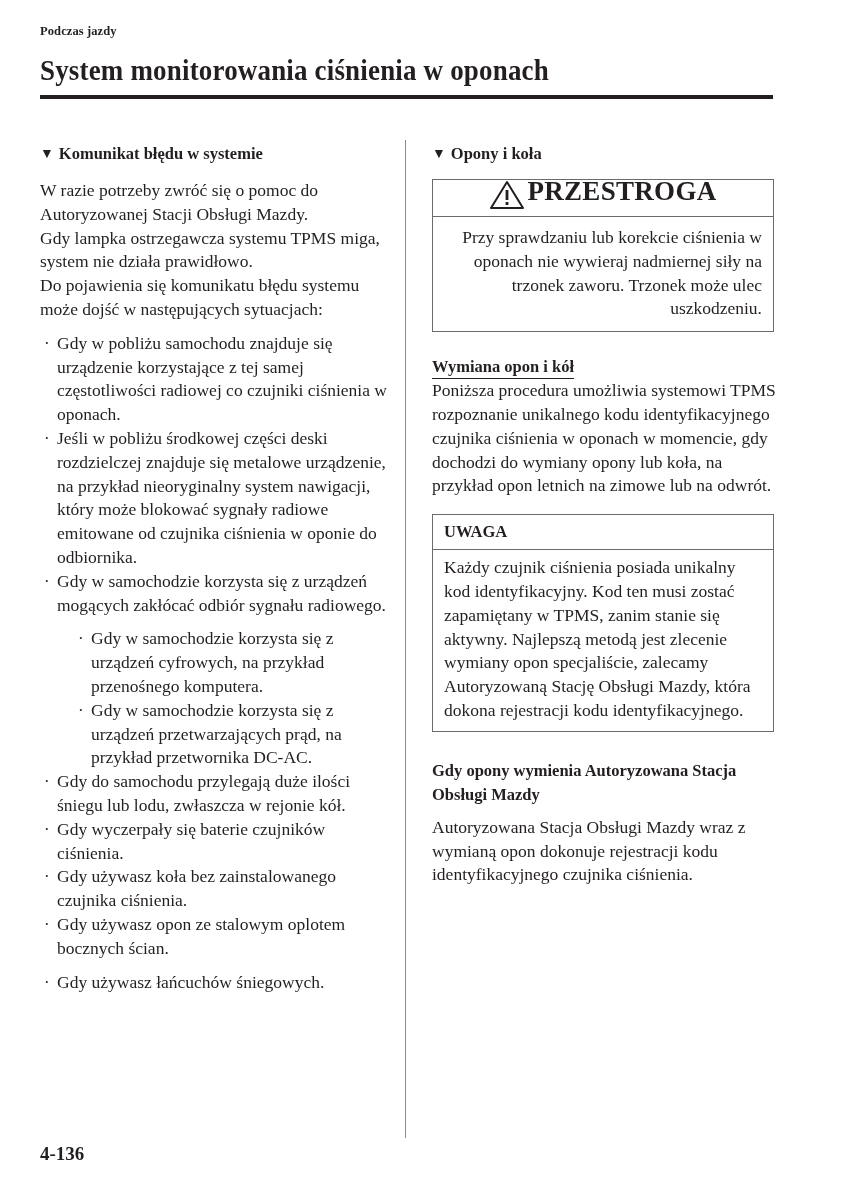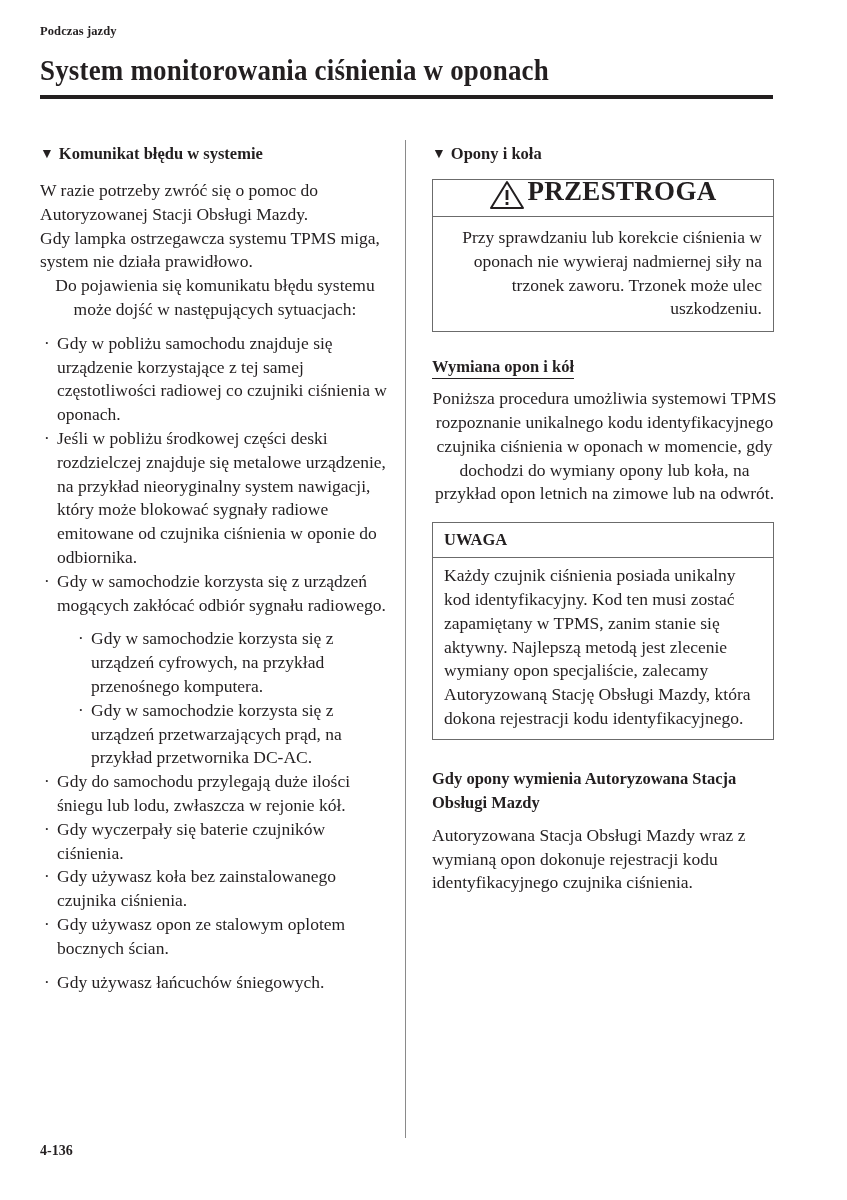--- a/index.html
+++ b/index.html
@@ -27,21 +27,21 @@
     }
     .col { position: absolute; font-size: 17.5px; line-height: 23.8px; }
     .col.left { left: 40px; top: 142px; width: 350px; }
     .col.right { left: 432px; top: 142px; width: 345px; }
     .heading {
       font-weight: bold; font-size: 16.5px; line-height: 24px; margin-bottom: 12px;
       white-space: nowrap;
     }
     .heading .tri { font-size: 14px; margin-right: 5px; position: relative; top: -1px; }
     p { margin: 0; }
-    .para { margin-bottom: 10px; text-align: center; }
+    .para { margin-bottom: 10px; }
     ul { list-style: none; margin: 0; padding: 0; }
     li { position: relative; padding-left: 17px; }
     li .dot {
       position: absolute; left: 4px; top: 0; font-size: 17px;
     }
     ul.sub { margin: 10px 0 0 0; padding-left: 17px; }
     ul.sub li { padding-left: 17px; }
     .gap-small { margin-top: 10px; }
     .box {
       border: 1.5px solid #6b6b6b; box-sizing: border-box; width: 342px;
@@ -53,28 +53,28 @@
     .caution .box-head {
       height: 36px; display: flex; align-items: flex-start; justify-content: center;
       font-size: 27px; letter-spacing: 0.3px;
     }
     .caution .box-head svg { margin-right: 2px; }
     .caution .box-body { padding: 9px 11px 10px 11px; text-align: right; }
     .note .box-head { height: 34px; line-height: 34px; padding-left: 11px; font-size: 16.5px; }
     .note .box-body { padding: 6px 11px 8px 11px; }
     .sub-heading-u {
       display: inline-block; font-weight: bold; font-size: 16.5px;
-      border-bottom: 1.5px solid #231f20; line-height: 22px; margin-top: 24px; margin-bottom: 8px;
+      border-bottom: 1.5px solid #231f20; line-height: 22px; margin-top: 24px; margin-bottom: 0;
     }
     .sub-heading {
       font-weight: bold; font-size: 16.5px; line-height: 24px; margin-top: 27px; margin-bottom: 9px;
     }
     .page-number {
       position: absolute; left: 40px; top: 1143px;
-      font-size: 14px; font-weight: bold;
+      font-size: 19px; font-weight: bold;
     }
   </style>
 </head>
 <body>
 
 <div class="section-label">Podczas jazdy</div>
 <div class="page-title">System monitorowania ciśnienia w oponach</div>
 <div class="title-rule"></div>
 <div class="col-divider"></div>
 

